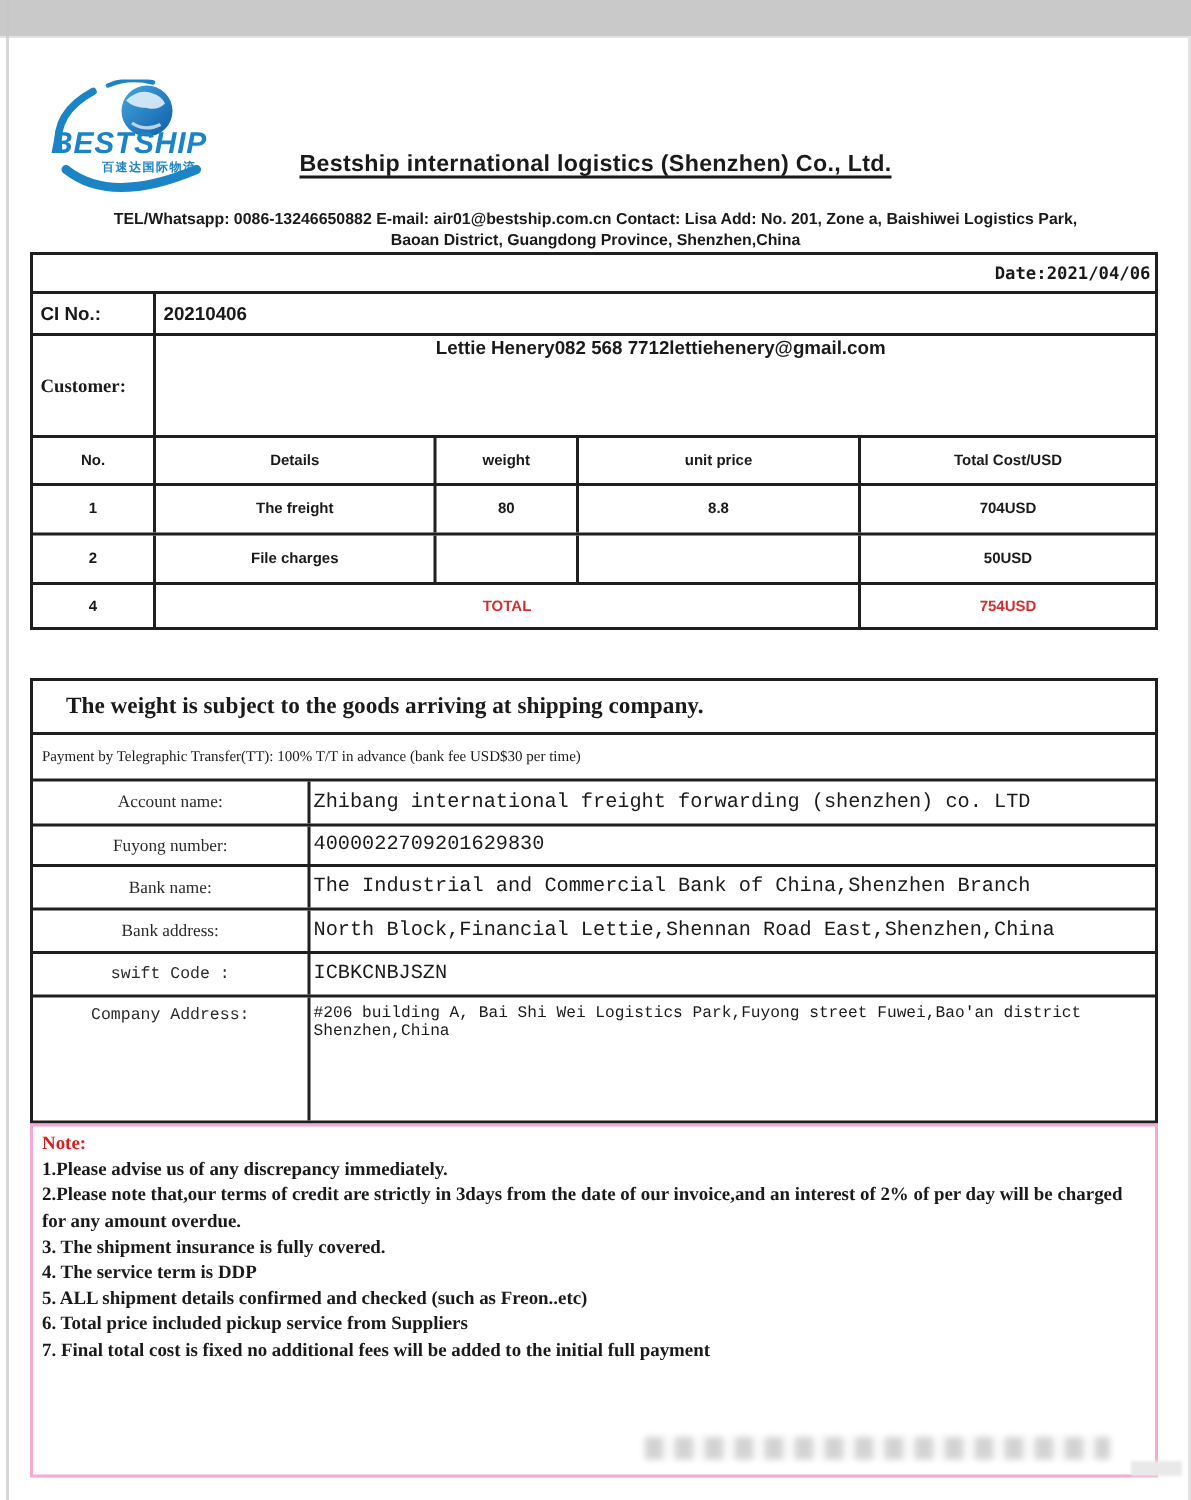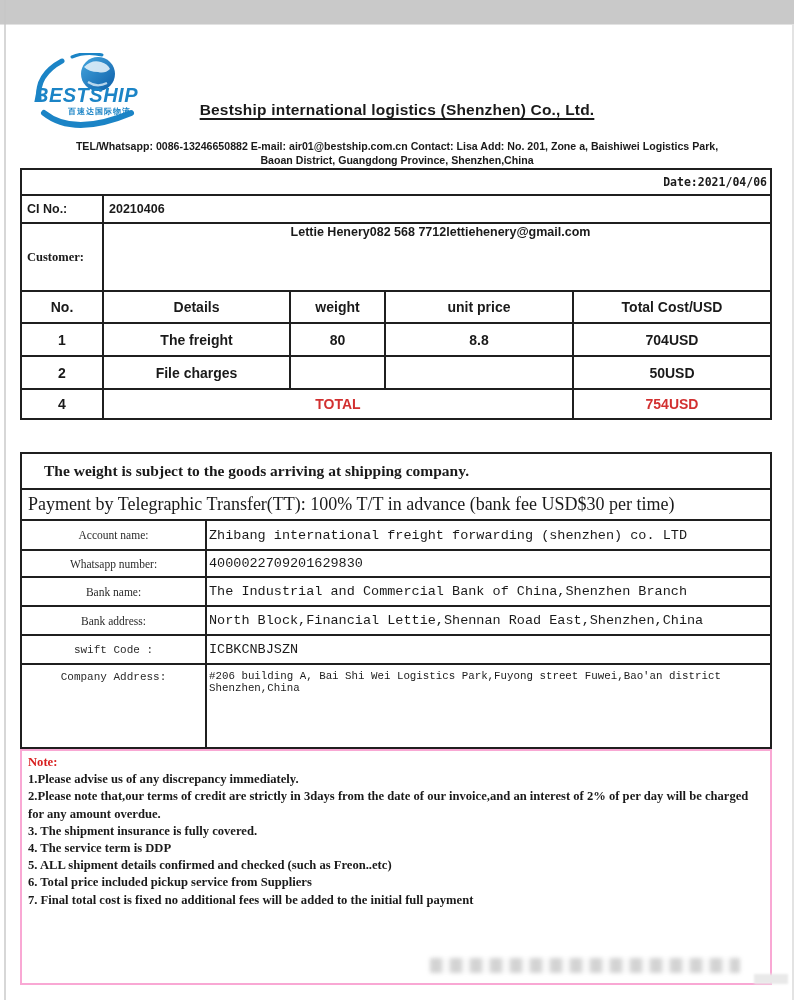--- a/index.html
+++ b/index.html
@@ -36,31 +36,31 @@
                font-weight:bold; font-size:11.5px; }
   .row-ci { grid-template-columns:80px 1fr; height:28px; }
   .row-ci .c { font-size:12.5px; font-weight:bold; padding-left:5px; }
   .row-customer { grid-template-columns:80px 1fr; height:68px; }
   .row-customer .lbl { font-size:12.5px; font-weight:bold; padding-left:5px;font-family:Liberation Serif, serif; }
   .customer-lines { align-items:flex-start; justify-content:center;
                     padding-left:7px; font-size:12.5px; font-weight:bold; line-height:17px; }
   .row-head  { grid-template-columns:80px 187px 95px 188px 1fr; height:32px; }
   .row-item  { grid-template-columns:80px 187px 95px 188px 1fr; height:33px; }
   .row-total { grid-template-columns:80px 470px 1fr; height:30px; }
-  .row-head .c, .row-item .c, .row-total .c { font-size:14px; font-weight:bold; }
+  .row-head .c, .row-item .c, .row-total .c { font-size:10px; font-weight:bold; }
   .red { color:#d23030; }
 
   .gap { height:32px; }
 
   
   .row-note1 { grid-template-columns:1fr; height:34px; }
   .weight-note { font-family:"Liberation Serif", serif; font-weight:bold; font-size:15.5px;
                  padding-left:22px; }
   .row-pay { grid-template-columns:1fr; height:31px; }
-  .pay-terms { font-family:"Liberation Serif", serif; font-size:18px; padding-left:6px; }
+  .pay-terms { font-family:"Liberation Serif", serif; font-size:10px; padding-left:6px; }
   .row-field { grid-template-columns:183px 1fr; }
   .f-label { justify-content:center; font-family:"Liberation Serif", serif; font-size:11.5px; color:#2a2a2a; }
   .f-label.mono { font-family:"Liberation Mono", monospace; font-size:11px; }
   .f-value { font-family:Liberation Mono, monospace; font-size:13.5px; padding-left:2px; }
   .h30 { height:30px; } .h27 { height:27px; } .h29 { height:29px; }
   .row-addr { grid-template-columns:183px 1fr; height:84px; }
   .row-addr .f-label { align-items:flex-start; padding-top:6px; }
   .row-addr .f-value { align-items:flex-start; padding-top:5px; font-size:10.8px; }
 
   
@@ -164,21 +164,21 @@
       <div class="c weight-note">The weight is subject to the goods arriving at shipping company.</div>
     </div>
     <div class="r row-pay">
       <div class="c pay-terms">Payment  by Telegraphic Transfer(TT): 100% T/T in advance (bank fee USD$30 per time)</div>
     </div>
     <div class="r row-field h30">
       <div class="c f-label">Account name:</div>
       <div class="c f-value">Zhibang international freight forwarding (shenzhen) co. LTD</div>
     </div>
     <div class="r row-field h27">
-      <div class="c f-label">Whatsapp number:</div>
+      <div class="c f-label">Fuyong number:</div>
       <div class="c f-value">4000022709201629830</div>
     </div>
     <div class="r row-field h29">
       <div class="c f-label">Bank name:</div>
       <div class="c f-value">The Industrial and Commercial Bank of China,Shenzhen Branch</div>
     </div>
     <div class="r row-field h29">
       <div class="c f-label">Bank address:</div>
       <div class="c f-value">North Block,Financial Lettie,Shennan Road East,Shenzhen,China</div>
     </div>

